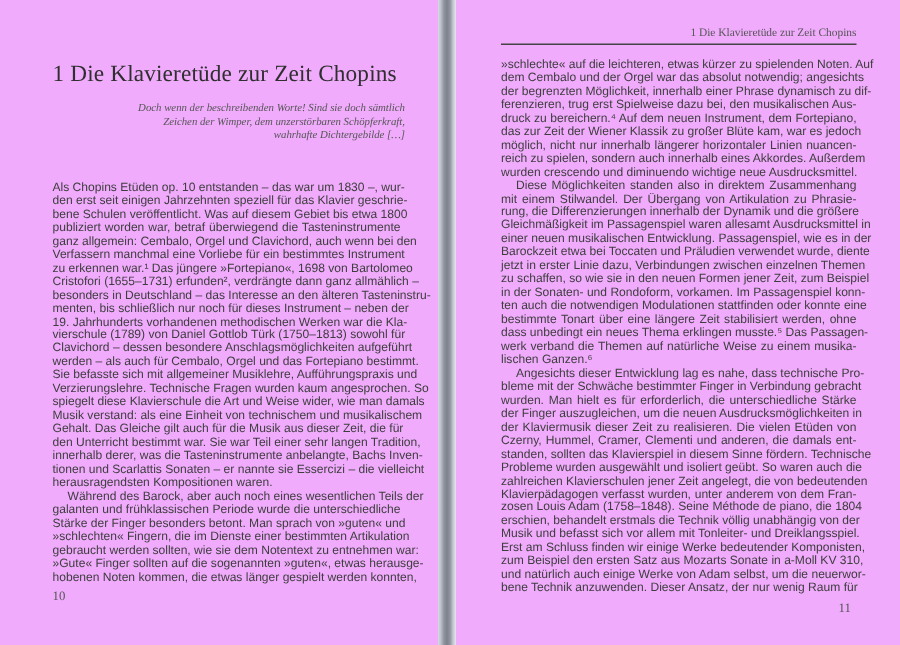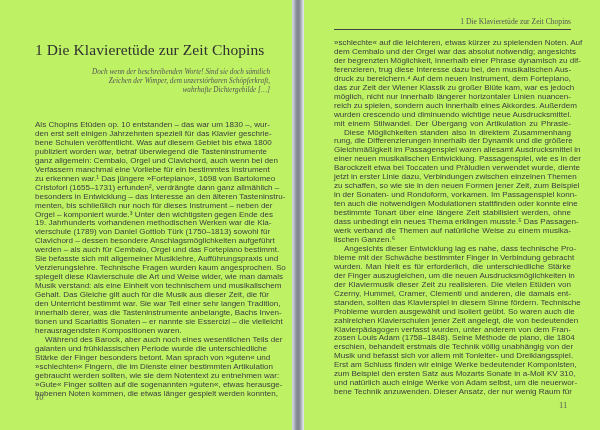--- a/index.html
+++ b/index.html
@@ -3,21 +3,21 @@
 <meta charset="utf-8">
 <style>
   html, body { margin: 0; padding: 0; }
   body {
     width: 600px; height: 430px; overflow: hidden; position: relative;
     background: #ffffff;
     font-family: "DejaVu Serif", "Liberation Serif", serif;
     color: #3a3a3a;
   }
   .page {
-    position: absolute; top: 0; height: 430px; background: #bef264;
+    position: absolute; top: 0; height: 430px; background: #f0abfc;
   }
   .page.left { left: 0; width: 292px; }
   .page.right { left: 304px; width: 296px; }
   .gutter {
     position: absolute; left: 292px; top: 0; width: 12px; height: 430px;
     background: linear-gradient(to right, #d7dbe3 0px, #b9bec9 2px, #8e939d 4px, #7d828c 6px, #8f949e 8px, #c3c7d0 10px, #e6e8ec 12px);
   }
   .chapter-title {
     position: absolute; left: 35px; top: 41px;
     font-family: "Liberation Serif", serif; font-size: 15.5px; color: #2f2f2f;
@@ -69,23 +69,22 @@
   </div>
   <div class="body-text" id="left-body">
       <span class="line">Als Chopins Etüden op. 10 entstanden – das war um 1830 –, wur-</span>
       <span class="line">den erst seit einigen Jahrzehnten speziell für das Klavier geschrie-</span>
       <span class="line">bene Schulen veröffentlicht. Was auf diesem Gebiet bis etwa 1800</span>
       <span class="line">publiziert worden war, betraf überwiegend die Tasteninstrumente</span>
       <span class="line">ganz allgemein: Cembalo, Orgel und Clavichord, auch wenn bei den</span>
       <span class="line">Verfassern manchmal eine Vorliebe für ein bestimmtes Instrument</span>
       <span class="line">zu erkennen war.¹ Das jüngere »Fortepiano«, 1698 von Bartolomeo</span>
       <span class="line">Cristofori (1655–1731) erfunden², verdrängte dann ganz allmählich –</span>
-      <span class="line">besonders in Entwicklung – das Interesse an den älteren Tasteninstru-</span>
+      <span class="line">besonders in Deutschland – das Interesse an den älteren Tasteninstru-</span>
       <span class="line">menten, bis schließlich nur noch für dieses Instrument – neben der</span>
-      <span class="line">Orgel – komponiert wurde.³ Unter den wichtigsten gegen Ende des</span>
       <span class="line">19. Jahrhunderts vorhandenen methodischen Werken war die Kla-</span>
       <span class="line">vierschule (1789) von Daniel Gottlob Türk (1750–1813) sowohl für</span>
       <span class="line">Clavichord – dessen besondere Anschlagsmöglichkeiten aufgeführt</span>
       <span class="line">werden – als auch für Cembalo, Orgel und das Fortepiano bestimmt.</span>
       <span class="line">Sie befasste sich mit allgemeiner Musiklehre, Aufführungspraxis und</span>
       <span class="line">Verzierungslehre. Technische Fragen wurden kaum angesprochen. So</span>
       <span class="line">spiegelt diese Klavierschule die Art und Weise wider, wie man damals</span>
       <span class="line">Musik verstand: als eine Einheit von technischem und musikalischem</span>
       <span class="line">Gehalt. Das Gleiche gilt auch für die Musik aus dieser Zeit, die für</span>
       <span class="line">den Unterricht bestimmt war. Sie war Teil einer sehr langen Tradition,</span>
@@ -105,28 +104,28 @@
 
 <div class="gutter"></div>
 
 <div class="page right">
   <div class="running-head">1 Die Klavieretüde zur Zeit Chopins</div>
   <div class="head-rule"></div>
   <div class="body-text" id="right-body">
       <span class="line">»schlechte« auf die leichteren, etwas kürzer zu spielenden Noten. Auf</span>
       <span class="line">dem Cembalo und der Orgel war das absolut notwendig; angesichts</span>
       <span class="line">der begrenzten Möglichkeit, innerhalb einer Phrase dynamisch zu dif-</span>
-      <span class="line">ferenzieren, trug diese Interesse dazu bei, den musikalischen Aus-</span>
+      <span class="line">ferenzieren, trug erst Spielweise dazu bei, den musikalischen Aus-</span>
       <span class="line">druck zu bereichern.⁴ Auf dem neuen Instrument, dem Fortepiano,</span>
       <span class="line">das zur Zeit der Wiener Klassik zu großer Blüte kam, war es jedoch</span>
       <span class="line">möglich, nicht nur innerhalb längerer horizontaler Linien nuancen-</span>
       <span class="line">reich zu spielen, sondern auch innerhalb eines Akkordes. Außerdem</span>
       <span class="line last">wurden crescendo und diminuendo wichtige neue Ausdrucksmittel.</span>
+      <span class="line indent">Diese Möglichkeiten standen also in direktem Zusammenhang</span>
       <span class="line">mit einem Stilwandel. Der Übergang von Artikulation zu Phrasie-</span>
-      <span class="line indent">Diese Möglichkeiten standen also in direktem Zusammenhang</span>
       <span class="line">rung, die Differenzierungen innerhalb der Dynamik und die größere</span>
       <span class="line">Gleichmäßigkeit im Passagenspiel waren allesamt Ausdrucksmittel in</span>
       <span class="line">einer neuen musikalischen Entwicklung. Passagenspiel, wie es in der</span>
       <span class="line">Barockzeit etwa bei Toccaten und Präludien verwendet wurde, diente</span>
       <span class="line">jetzt in erster Linie dazu, Verbindungen zwischen einzelnen Themen</span>
       <span class="line">zu schaffen, so wie sie in den neuen Formen jener Zeit, zum Beispiel</span>
       <span class="line">in der Sonaten- und Rondoform, vorkamen. Im Passagenspiel konn-</span>
       <span class="line">ten auch die notwendigen Modulationen stattfinden oder konnte eine</span>
       <span class="line">bestimmte Tonart über eine längere Zeit stabilisiert werden, ohne</span>
       <span class="line">dass unbedingt ein neues Thema erklingen musste.⁵ Das Passagen-</span>

